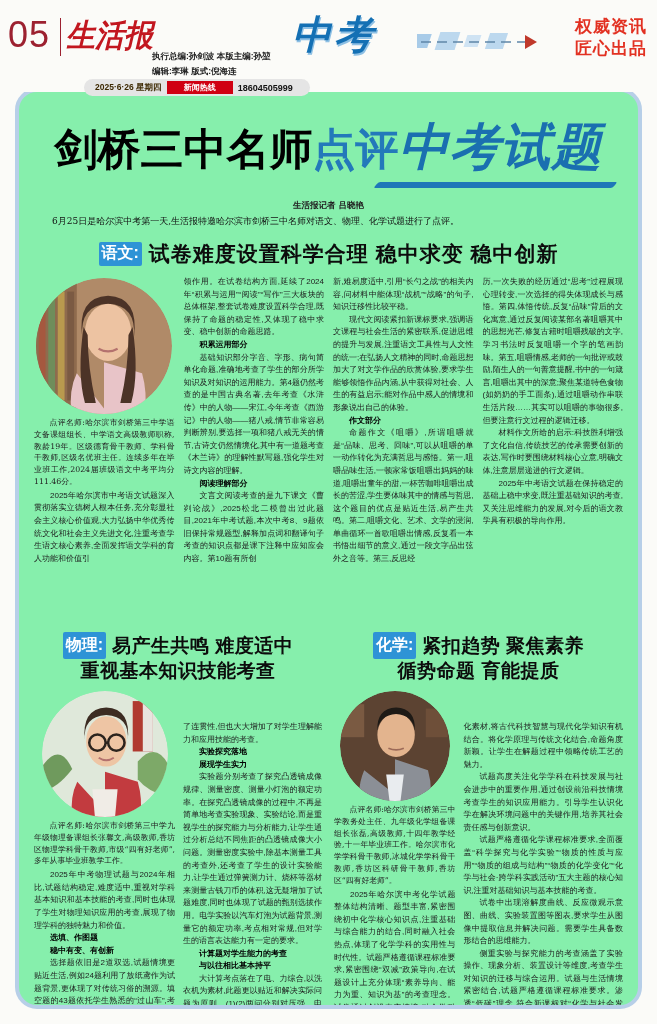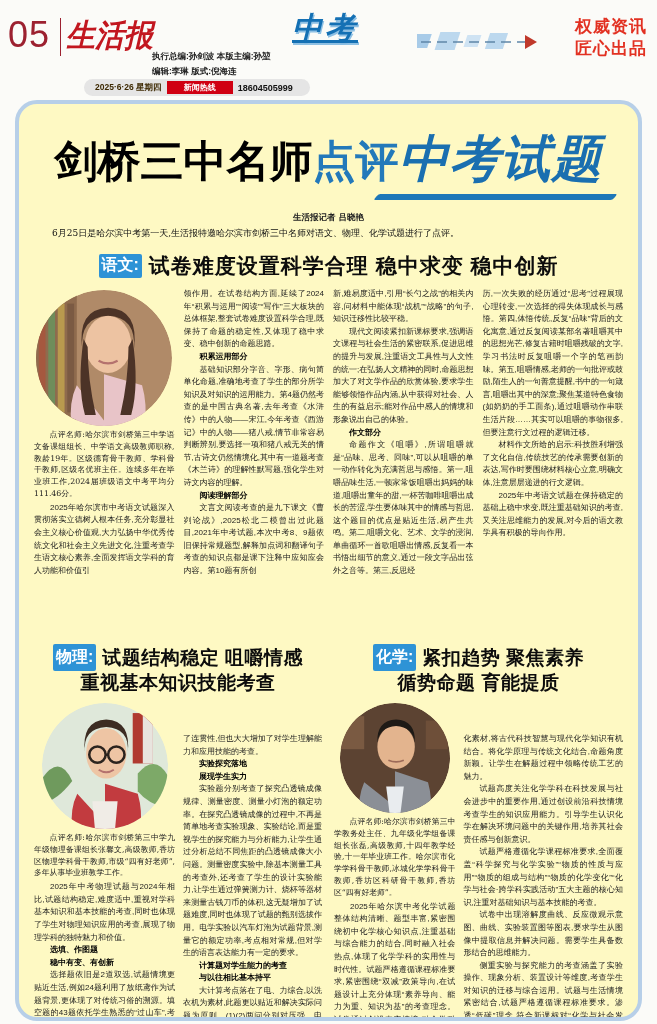--- a/index.html
+++ b/index.html
@@ -5,31 +5,31 @@
   * { margin:0; padding:0; box-sizing:border-box; }
   html,body { width:657px; height:1024px; }
   body { font-family:"Liberation Sans", sans-serif; background:#fbfbf8; position:relative; overflow:hidden; color:#1a1a1a; }
 
   
   .masthead { position:absolute; top:0; left:0; width:657px; height:92px; background:#fbfbf8; z-index:2; }
   .pagenum { position:absolute; left:8px; top:14px; font-size:36px; color:#9c2130; letter-spacing:1px; }
   .vline { position:absolute; left:60px; top:18px; width:1px; height:38px; background:#9c2130; }
   .paper-logo { position:absolute; left:66px; top:16px; font-size:29px; color:#c2171f; font-weight:bold; font-style:italic; font-family:"DejaVu Serif", serif; transform:scaleY(1.08); }
   .staff { position:absolute; left:152px; top:21px; font-size:8.5px; line-height:15px; font-weight:bold; color:#222;margin-top:28px; }
-  .zhongkao { position:absolute; left:292px; top:8px; font-size:30px; font-weight:900; font-style:italic; color:#1470b4; letter-spacing:3px; text-shadow:1px 2px 0 rgba(130,185,225,.9);text-decoration:underline; }
+  .zhongkao { position:absolute; left:292px; top:8px; font-size:39px; font-weight:900; font-style:italic; color:#1470b4; letter-spacing:3px; text-shadow:1px 2px 0 rgba(130,185,225,.9); }
   .arrow-wrap { position:absolute; right:120px; top:24px; }
   .slogan { position:absolute; right:10px; top:16px; font-size:17px; font-weight:900; color:#e23122; line-height:22px; letter-spacing:1px; }
 
   .datebar { position:absolute; left:84px; top:79px; width:226px; height:17px; background:#e5e5e5; border-radius:9px; display:flex; align-items:center; gap:5px; padding:0 11px; z-index:3; }
   .date-text { font-size:8.5px; font-weight:bold; color:#3c2800; white-space:nowrap; }
   .hotline-label { background:#d00012; color:#fff; font-size:8px; font-weight:bold; padding:1px 17px; white-space:nowrap; }
   .hotline-num { font-size:9px; font-weight:bold; color:#111; white-space:nowrap; }
 
   
-  .frame { position:absolute; left:15px; top:100px; width:627px; height:921px; background:#fef9c3; border:4px solid #b7cfe8; border-radius:22px; padding:14px 15px 8px; overflow:hidden; z-index:1; }
+  .frame { position:absolute; left:15px; top:88px; width:627px; height:921px; background:#86efac; border:4px solid #b7cfe8; border-radius:22px; padding:14px 15px 8px; overflow:hidden; z-index:1; }
 
   .headline { text-align:center; margin-top:8px; white-space:nowrap; }
   .hl-black { font-size:43px; font-weight:900; color:#000; }
   .hl-blue  { font-size:43px; font-weight:900; color:#2379ba; }
   .hl-brand { font-size:50px; font-weight:900; font-style:italic; color:#1a6fb0; letter-spacing:1px; }
   .hl-underline { margin:1px 8px 0 58%; height:6px; background:#1e77b8; transform:skewX(-40deg); border-radius:2px; }
 
   .byline { text-align:center; font-size:8.5px; color:#222; margin-top:12px; font-family:"DejaVu Serif", serif; font-weight:bold; }
   .intro { font-size:9px; margin-top:3px; color:#111; text-indent:2em; font-family:"DejaVu Serif", serif; }
 
@@ -153,21 +153,21 @@
         <p class="para">2025年中考语文试题在保持稳定的基础上稳中求变,既注重基础知识的考查,又关注思维能力的发展,对今后的语文教学具有积极的导向作用。</p>
       </div>
   </div>
 
   <div class="bottom">
 
     <div class="sec-phys">
       <div class="sec-head2">
         <div class="row1">
           <span class="sec-label">物理:</span>
-          <span class="sec-title2">试题结构稳定 咀嚼情感</span>
+          <span class="sec-title2">易产生共鸣 难度适中</span>
         </div>
         <div class="sec-title2">重视基本知识技能考查</div>
       </div>
       <div class="body2">
         <div class="colA">
           <span class="photo photo-md">
             <svg viewBox="0 0 100 100">
               <circle cx="50" cy="50" r="50" fill="#dfe8da"></circle>
               <path d="M0 60 Q14 40 24 62 Q10 80 0 78 Z" fill="#6f9a5d"></path>
               <path d="M76 56 Q90 40 100 58 L100 84 Q84 80 76 70 Z" fill="#7da968"></path>

